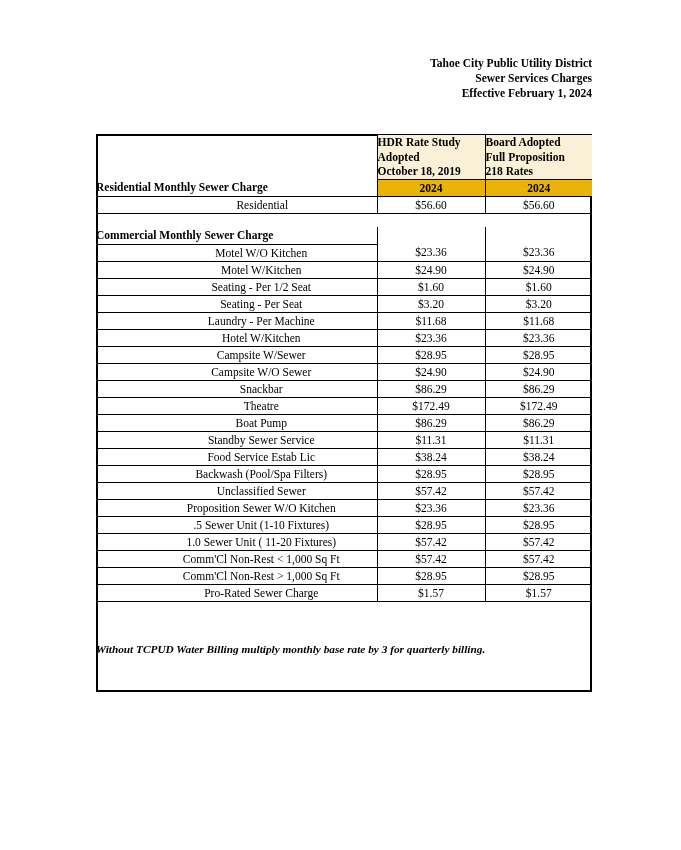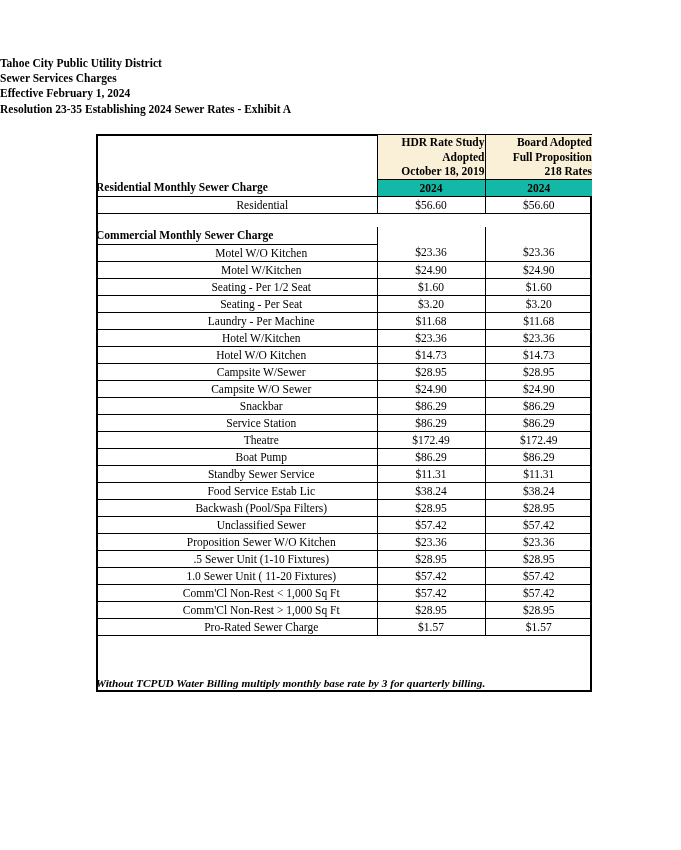--- a/index.html
+++ b/index.html
@@ -15,21 +15,21 @@
     position: relative;
     overflow: hidden;
   }
 
   
   .doc-header {
     position: absolute;
     left: 0;
     top: 56px;
     width: 592px;
-    text-align: left;
+    text-align: right;
     font-size: 11.5px;
     line-height: 15.2px;
     font-weight: bold;
   }
   .doc-header .hline { display: block; white-space: nowrap; }
 
   
   .frame {
     position: absolute;
     left: 96px;
@@ -72,33 +72,33 @@
     text-align: center;
     border-left: 1.6px solid #000000;
     border-right: 1.6px solid #000000;
     white-space: nowrap;
   }
   .val.last { border-right: none; }
 
   
   .hdr-cream {
     background: #faf0d7;
-    text-align: right;
+    text-align: left;
     font-weight: bold;
     line-height: 14.5px;
     padding: 3px 2px;
     border-left: 1.6px solid #000000;
     border-right: 1.6px solid #000000;
     border-top: 1.6px solid #000000;
     height: 60px;
   }
   .hdr-cream.last { border-right: none; }
 
   .year-cell {
-    background: #14b8a6;
+    background: #eab308;
     text-align: center;
     font-weight: bold;
     border-left: 1.6px solid #000000;
     border-right: 1.6px solid #000000;
     border-top: 1.6px solid #000000;
     border-bottom: 1.6px solid #000000;
     height: 18px;
   }
   .year-cell.last { border-right: none; }
 
@@ -142,21 +142,20 @@
     white-space: nowrap;
   }
 </style>
 </head>
 <body>
 
 <div class="doc-header">
   <span class="hline">Tahoe City Public Utility District</span>
   <span class="hline">Sewer Services Charges</span>
   <span class="hline">Effective February 1, 2024</span>
-  <span class="hline">Resolution 23-35 Establishing 2024 Sewer Rates - Exhibit A</span>
 </div>
 
 <div class="frame"></div>
 
 <table class="rate-table">
   <colgroup>
     <col class="col-label">
     <col class="col-v1">
     <col class="col-v2">
   </colgroup>
@@ -224,45 +223,35 @@
       <td class="lbl">Laundry - Per Machine</td>
       <td class="val">$11.68</td>
       <td class="val last">$11.68</td>
     </tr>
     <tr class="row-line">
       <td class="lbl">Hotel W/Kitchen</td>
       <td class="val">$23.36</td>
       <td class="val last">$23.36</td>
     </tr>
     <tr class="row-line">
-      <td class="lbl">Hotel W/O Kitchen</td>
-      <td class="val">$14.73</td>
-      <td class="val last">$14.73</td>
-    </tr>
-    <tr class="row-line">
       <td class="lbl">Campsite W/Sewer</td>
       <td class="val">$28.95</td>
       <td class="val last">$28.95</td>
     </tr>
     <tr class="row-line">
       <td class="lbl">Campsite W/O Sewer</td>
       <td class="val">$24.90</td>
       <td class="val last">$24.90</td>
     </tr>
     <tr class="row-line">
       <td class="lbl">Snackbar</td>
       <td class="val">$86.29</td>
       <td class="val last">$86.29</td>
     </tr>
     <tr class="row-line">
-      <td class="lbl">Service Station</td>
-      <td class="val">$86.29</td>
-      <td class="val last">$86.29</td>
-    </tr>
-    <tr class="row-line">
       <td class="lbl">Theatre</td>
       <td class="val">$172.49</td>
       <td class="val last">$172.49</td>
     </tr>
     <tr class="row-line">
       <td class="lbl">Boat Pump</td>
       <td class="val">$86.29</td>
       <td class="val last">$86.29</td>
     </tr>
     <tr class="row-line">

